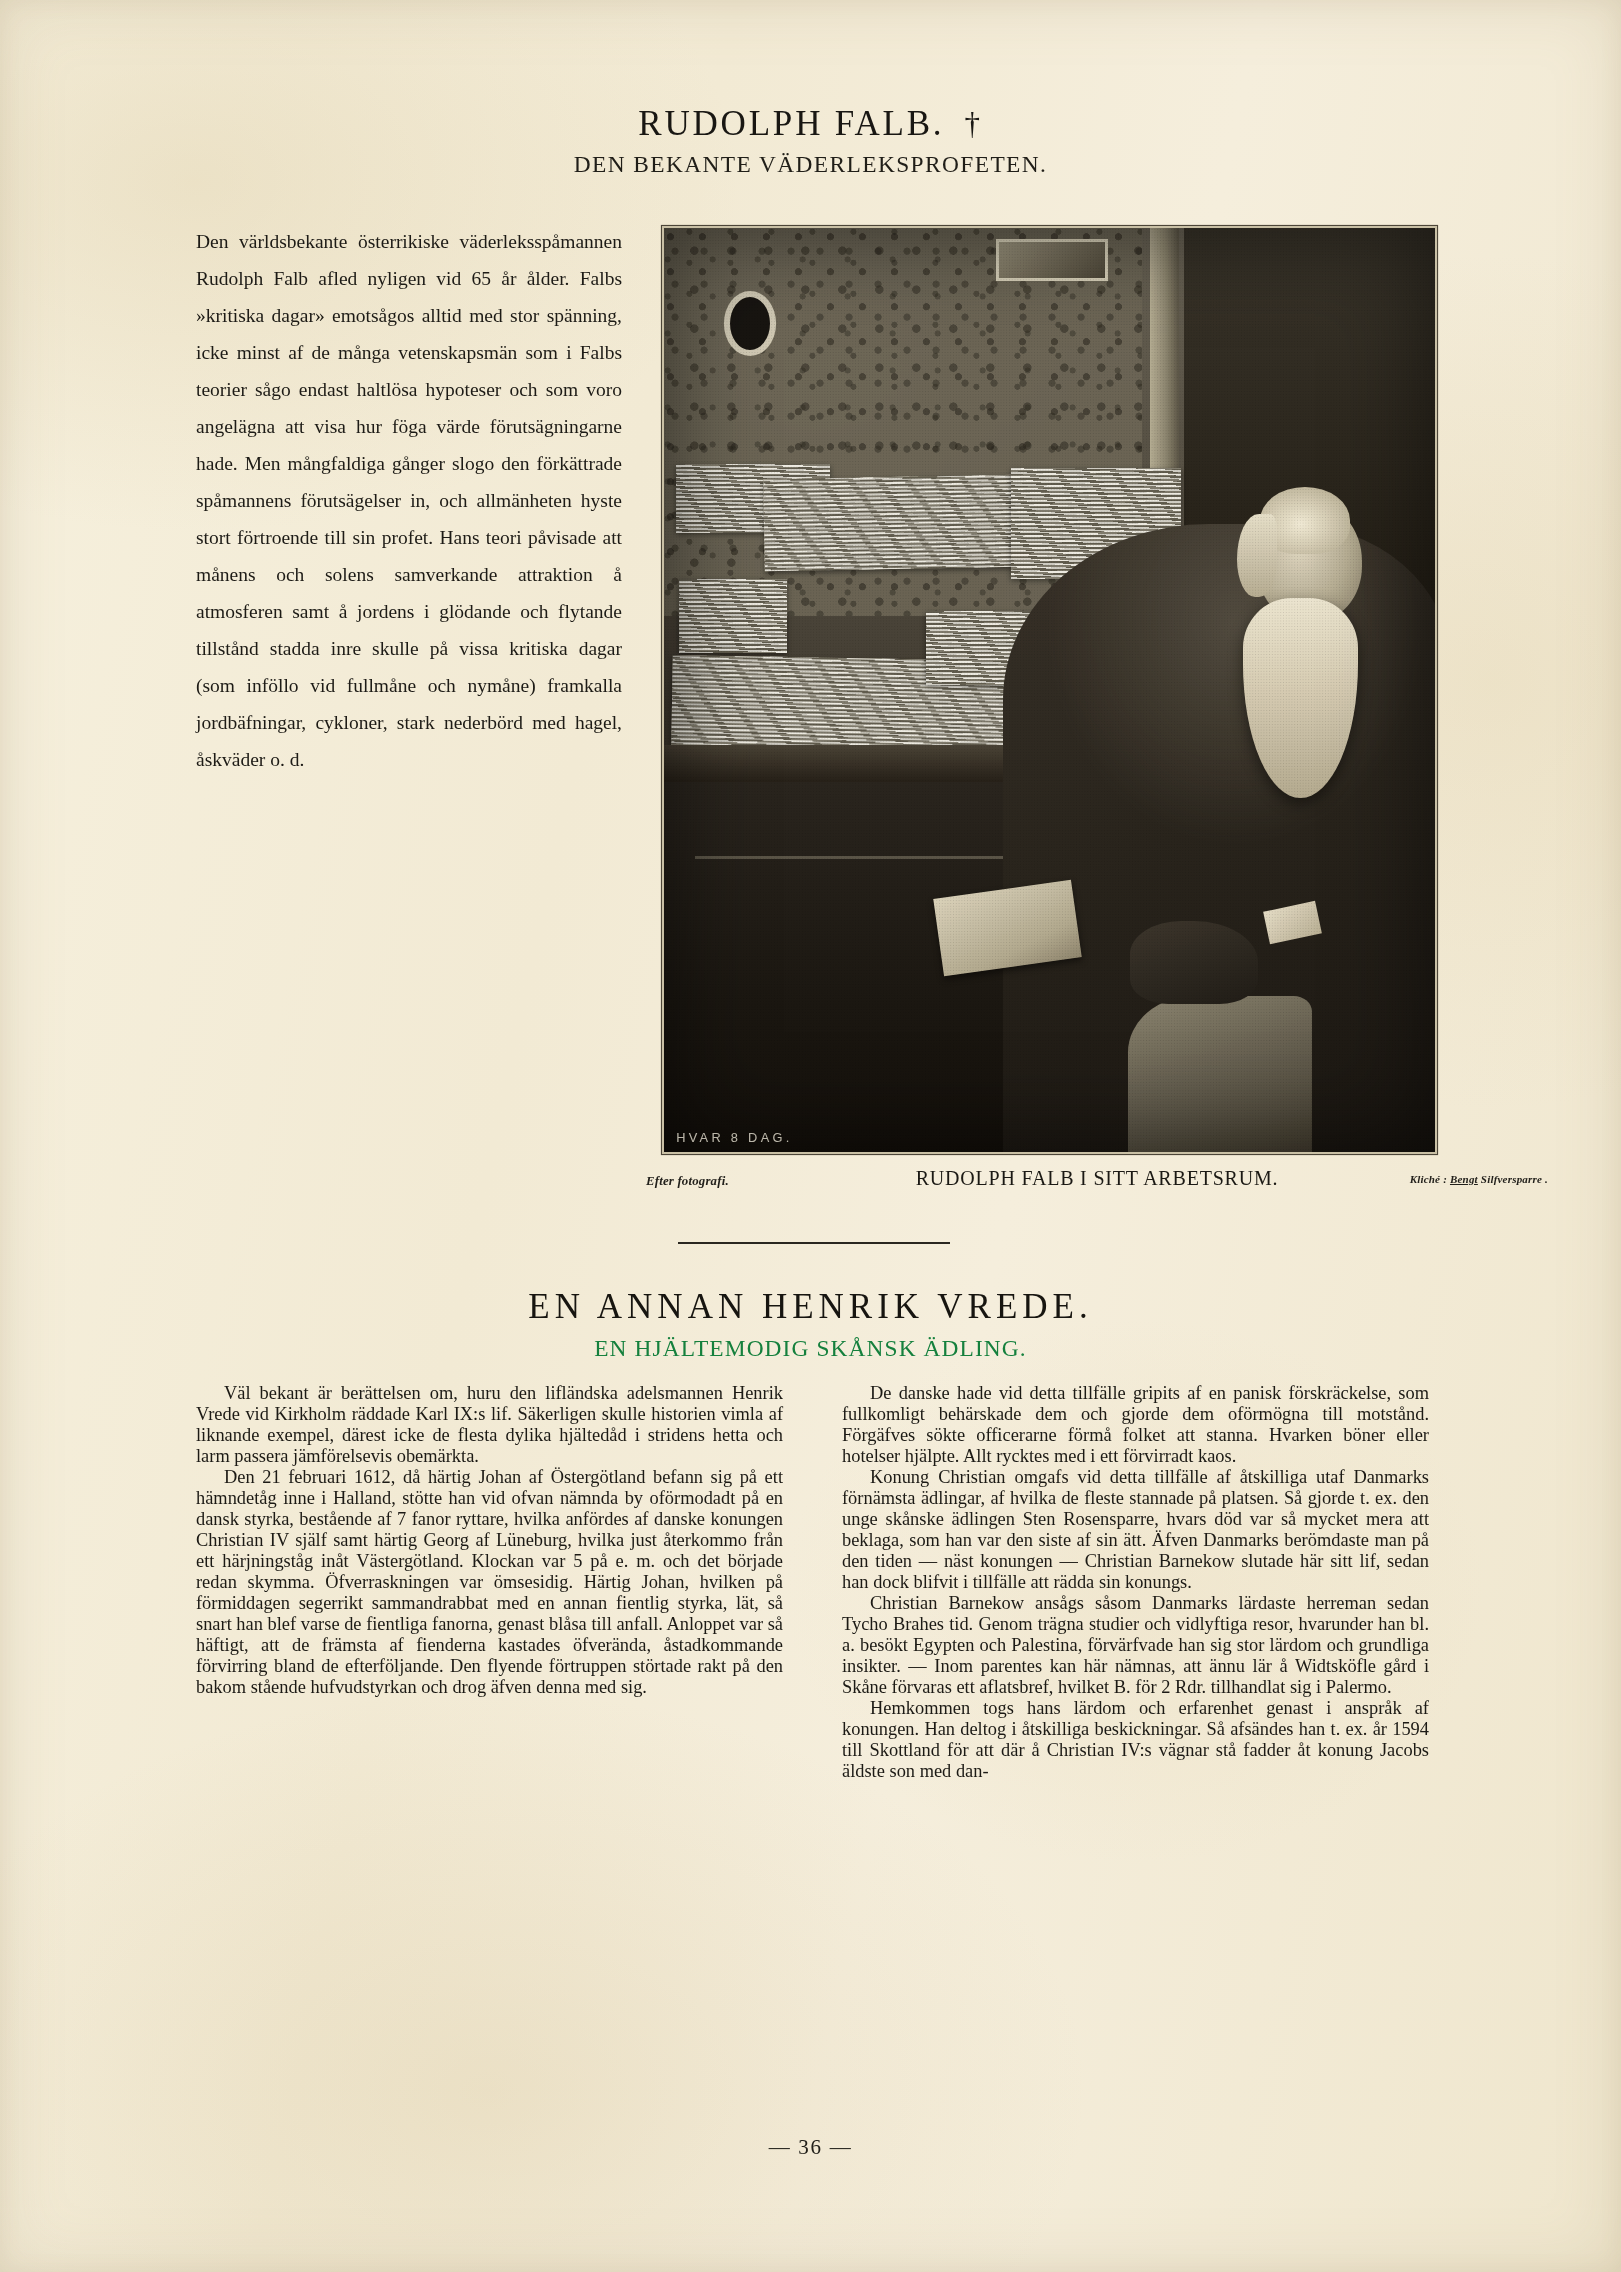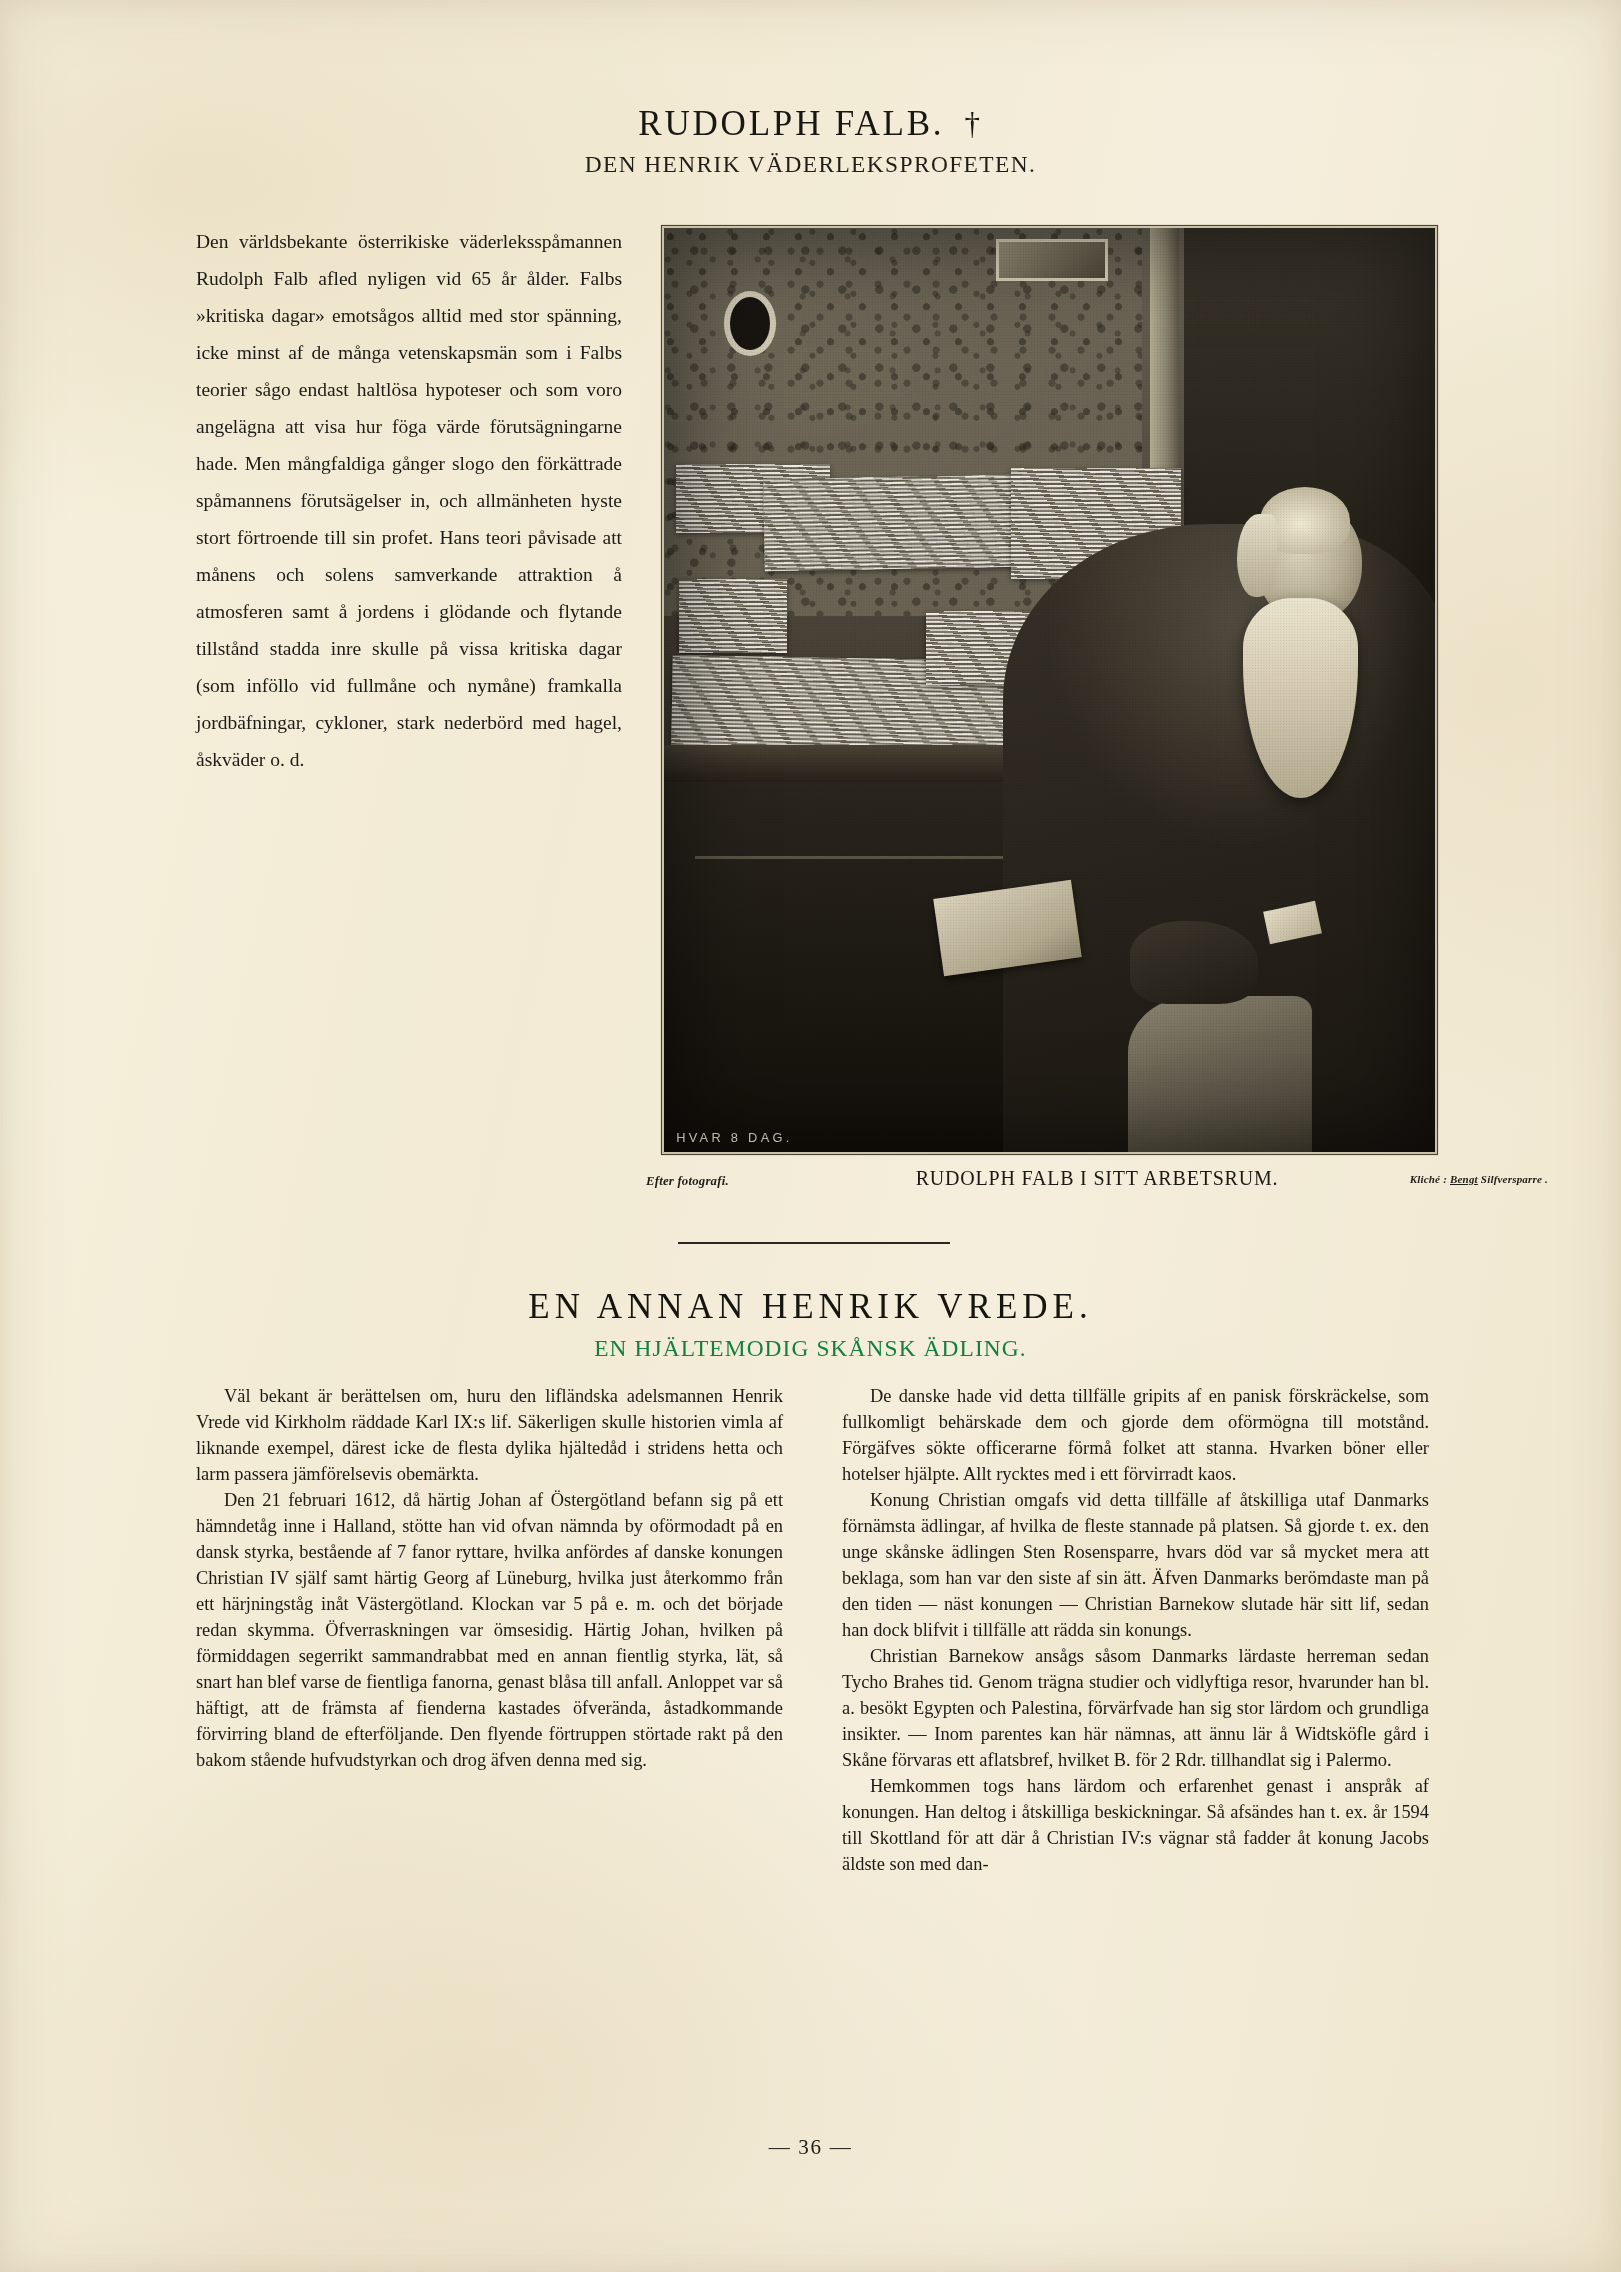--- a/index.html
+++ b/index.html
@@ -359,21 +359,21 @@
     position: absolute;
     left: 196px;
     top: 1383px;
     width: 1233px;
     display: flex;
     justify-content: space-between;
   }
   .art2-col {
     width: 587px;
     font-size: 18.4px;
-    line-height: 26px;
+    line-height: 21px;
     text-align: justify;
     text-align-last: left;
     color: #1c1a15;
   }
   .art2-col p {
     margin: 0;
     text-indent: 28px;
   }
 
   .page-number {
@@ -389,21 +389,21 @@
 </head>
 <body>
 
 <div class="paper-grain"></div>
 
 <div class="page">
 
   <div class="art1-title">
     <span>RUDOLPH FALB.</span><span class="dagger">†</span>
   </div>
-  <div class="art1-sub">DEN HENRIK VÄDERLEKSPROFETEN.</div>
+  <div class="art1-sub">DEN BEKANTE VÄDERLEKSPROFETEN.</div>
 
   <div class="art1-col">
     <span class="ind">Den världsbekante österrikiske väderleksspåmannen Rudolph Falb afled nyligen vid 65 år ålder. Falbs »kritiska dagar» emotsågos alltid med stor spänning, icke minst af de många vetenskapsmän som i Falbs teorier sågo endast haltlösa hypoteser och som voro angelägna att visa hur föga värde förutsägningarne hade. Men mångfaldiga gånger slogo den förkättrade spåmannens förutsägelser in, och allmänheten hyste stort förtroende till sin profet. Hans teori påvisade att månens och solens samverkande attraktion å atmosferen samt å jordens i glödande och flytande tillstånd stadda inre skulle på vissa kritiska dagar (som inföllo vid fullmåne och nymåne) framkalla jordbäfningar, cykloner, stark nederbörd med hagel, åskväder o. d.</span>
   </div>
 
   <div class="photo-frame">
     <div class="photo-inner">
       <div class="wallpaper"></div>
       <div class="oval-portrait"></div>
       <div class="wall-picture"></div>

